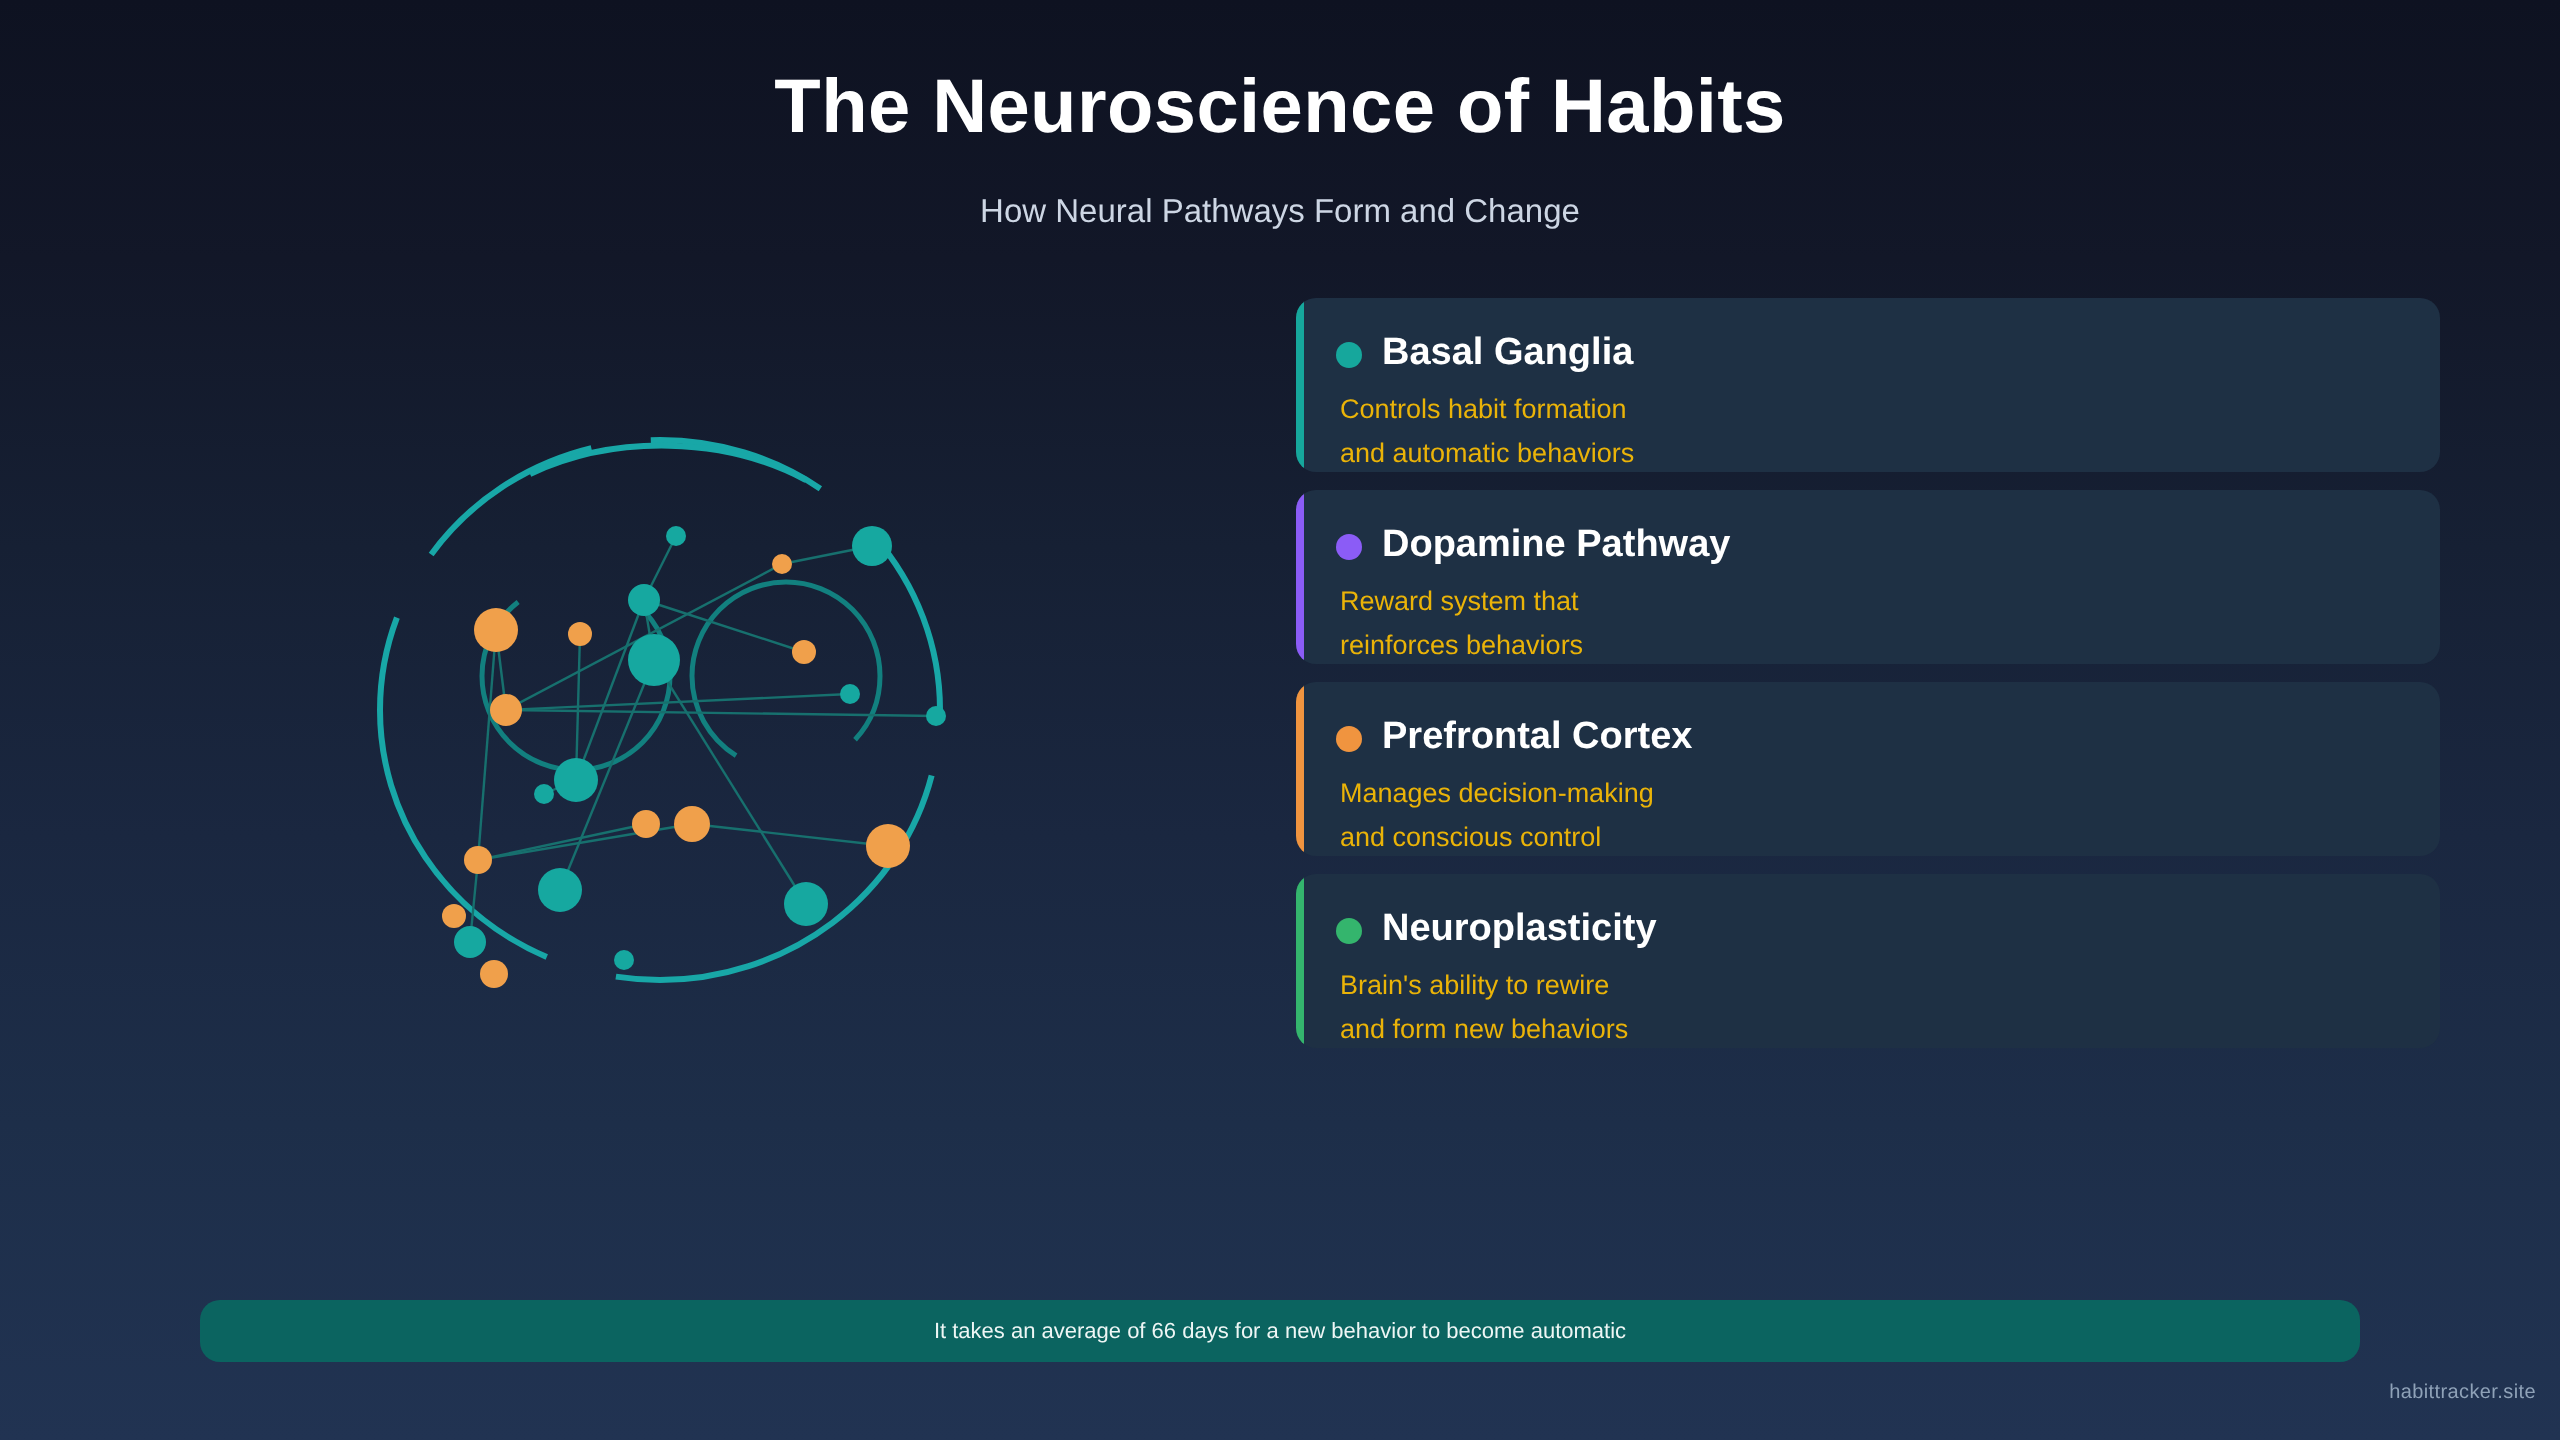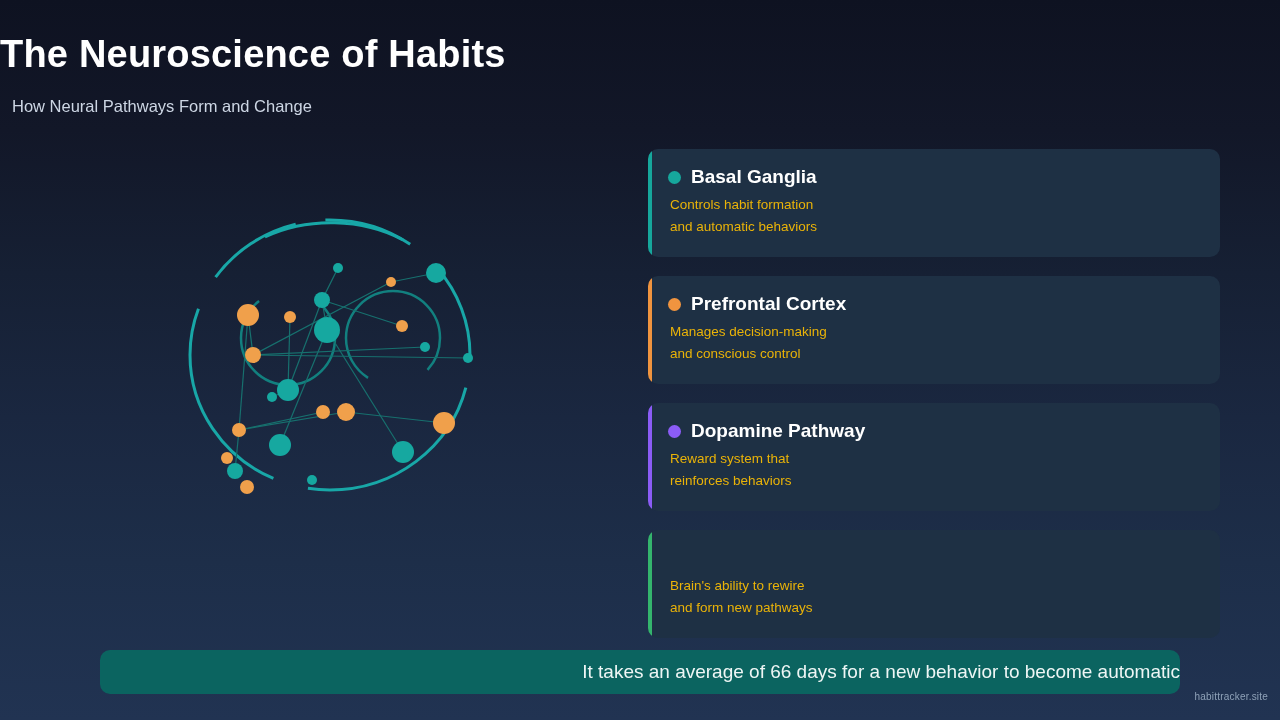--- a/index.html
+++ b/index.html
@@ -28,21 +28,21 @@
         #1a2740 58%,
         #1d2e49 78%,
         #213352 100%);
   }
 
   
   #header {
     position: absolute;
     top: 0; left: 0;
     width: 1280px;
-    text-align: left;
+    text-align: center;
   }
   #page-title {
     margin: 0;
     padding-top: 30px;
     font-size: 38px;
     font-weight: bold;
     color: #ffffff;
     letter-spacing: 0.2px;
     line-height: 48px;
   }
@@ -67,25 +67,25 @@
   
   #cards {
     position: absolute;
     left: 648px;
     top: 149px;
     width: 572px;
   }
   .info-card {
     position: relative;
     width: 572px;
-    height: 108px;
+    height: 87px;
     box-sizing: border-box;
     background: #1e3044;
     border-radius: 10px;
-    margin-bottom: 19px;
+    margin-bottom: 9px;
     overflow: hidden;
   }
   .card-accent {
     position: absolute;
     left: 0; top: 0;
     width: 4px;
     height: 111px;
   }
   .card-head {
     position: absolute;
@@ -119,28 +119,28 @@
     line-height: 22px;
     white-space: pre-line;
   }
 
   
   #footer-banner {
     position: absolute;
     left: 100px;
     top: 650px;
     width: 1080px;
-    height: 44px;
+    height: 31px;
     background: #0b6460;
     border-radius: 10px;
     color: #eef6f5;
-    font-size: 19px;
+    font-size: 11px;
     display: flex;
     align-items: center;
-    justify-content: flex-end;
+    justify-content: center;
     text-align: center;
   }
 
   #watermark {
     position: absolute;
     right: 12px;
     top: 691px;
     font-size: 10px;
     color: #8fa2b8;
     letter-spacing: 0.2px;
@@ -224,43 +224,47 @@
       <span class="card-accent" style="background: rgb(22, 167, 156);"></span>
       <div class="card-head">
         <span class="card-dot" style="background: rgb(22, 167, 156);"></span>
         <span class="card-title">Basal Ganglia</span>
       </div>
       <div class="card-desc">Controls habit formation
 and automatic behaviors</div>
     </div>
 
     <div class="info-card">
+      <span class="card-accent" style="background: rgb(139, 92, 246);"></span>
+      <div class="card-head">
+        <span class="card-dot" style="background: rgb(139, 92, 246);"></span>
+        <span class="card-title">Dopamine Pathway</span>
+      </div>
+      <div class="card-desc">Reward system that
+reinforces behaviors</div>
+    </div>
+
+    <div class="info-card">
       <span class="card-accent" style="background: rgb(240, 148, 63);"></span>
       <div class="card-head">
         <span class="card-dot" style="background: rgb(240, 148, 63);"></span>
         <span class="card-title">Prefrontal Cortex</span>
       </div>
       <div class="card-desc">Manages decision-making
 and conscious control</div>
     </div>
 
     <div class="info-card">
-      <span class="card-accent" style="background: rgb(139, 92, 246);"></span>
-      <div class="card-head">
-        <span class="card-dot" style="background: rgb(139, 92, 246);"></span>
-        <span class="card-title">Dopamine Pathway</span>
-      </div>
-      <div class="card-desc">Reward system that
-reinforces behaviors</div>
-    </div>
-
-    <div class="info-card">
       <span class="card-accent" style="background: rgb(52, 181, 109);"></span>
+      <div class="card-head">
+        <span class="card-dot" style="background: rgb(52, 181, 109);"></span>
+        <span class="card-title">Neuroplasticity</span>
+      </div>
       <div class="card-desc">Brain's ability to rewire
-and form new pathways</div>
+and form new behaviors</div>
     </div>
 
   </div>
 
   <div id="footer-banner" style="background: rgb(11, 100, 96);">
     <span>It takes an average of 66 days for a new behavior to become automatic</span>
   </div>
 
   <div id="watermark">habittracker.site</div>
 

